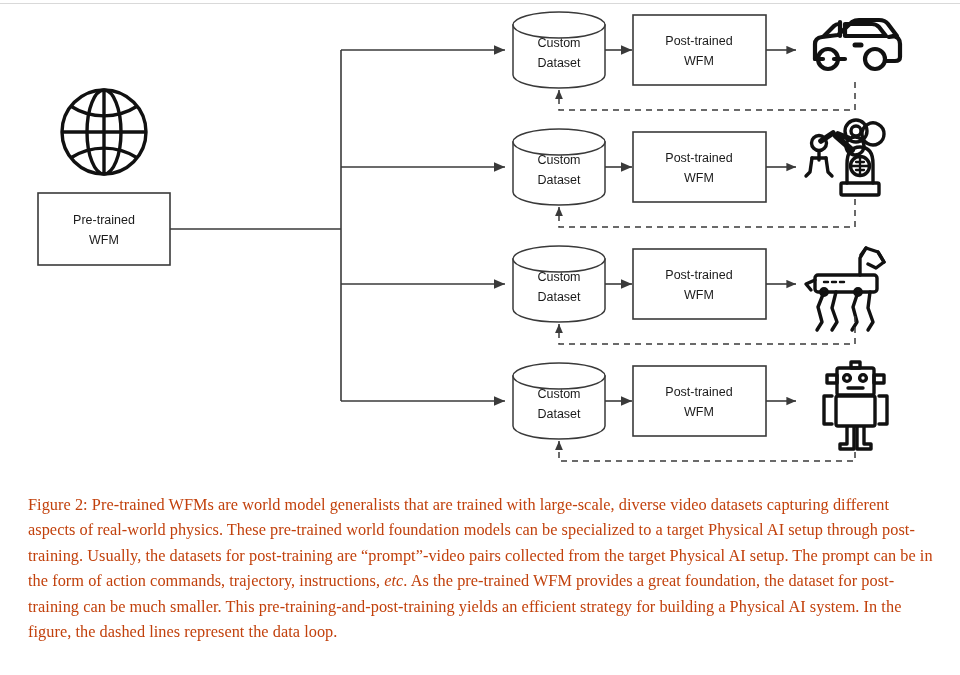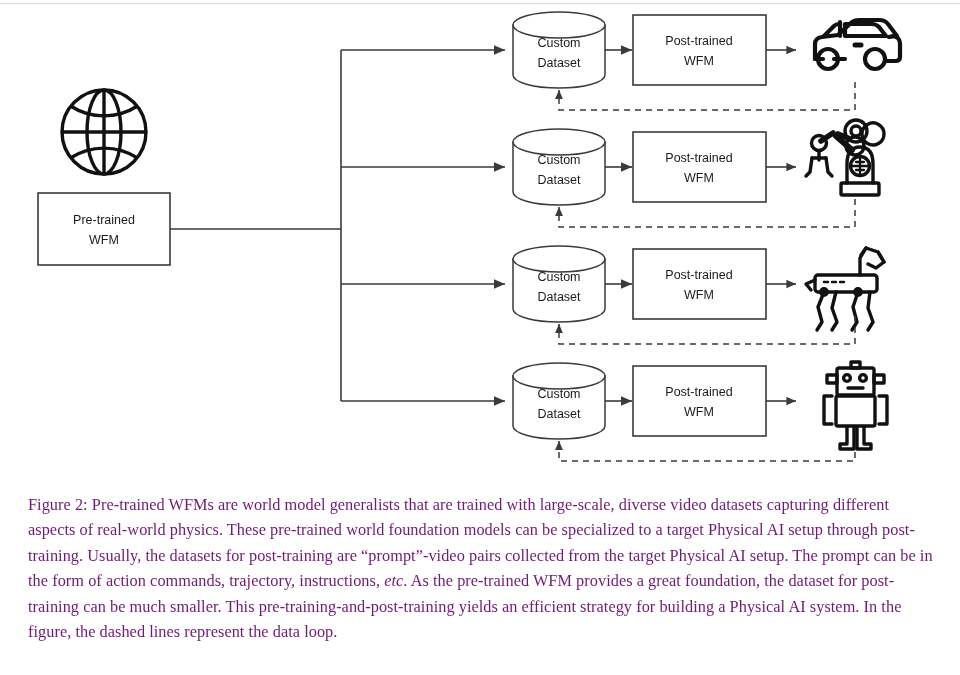--- a/index.html
+++ b/index.html
@@ -33,21 +33,21 @@
     text-anchor: middle;
     dominant-baseline: middle;
   }
   #caption {
     position: absolute;
     left: 28px; top: 492px;
     width: 910px;
     font-family: "Liberation Serif", serif;
     font-size: 16.3px;
     line-height: 25.4px;
-    color: #701a75;
+    color: #c2410c;
     text-align: left;
     letter-spacing: 0.05px;
   }
   #caption em { font-style: italic; }
 </style>
 </head>
 <body>
 
 <div id="page">
 

